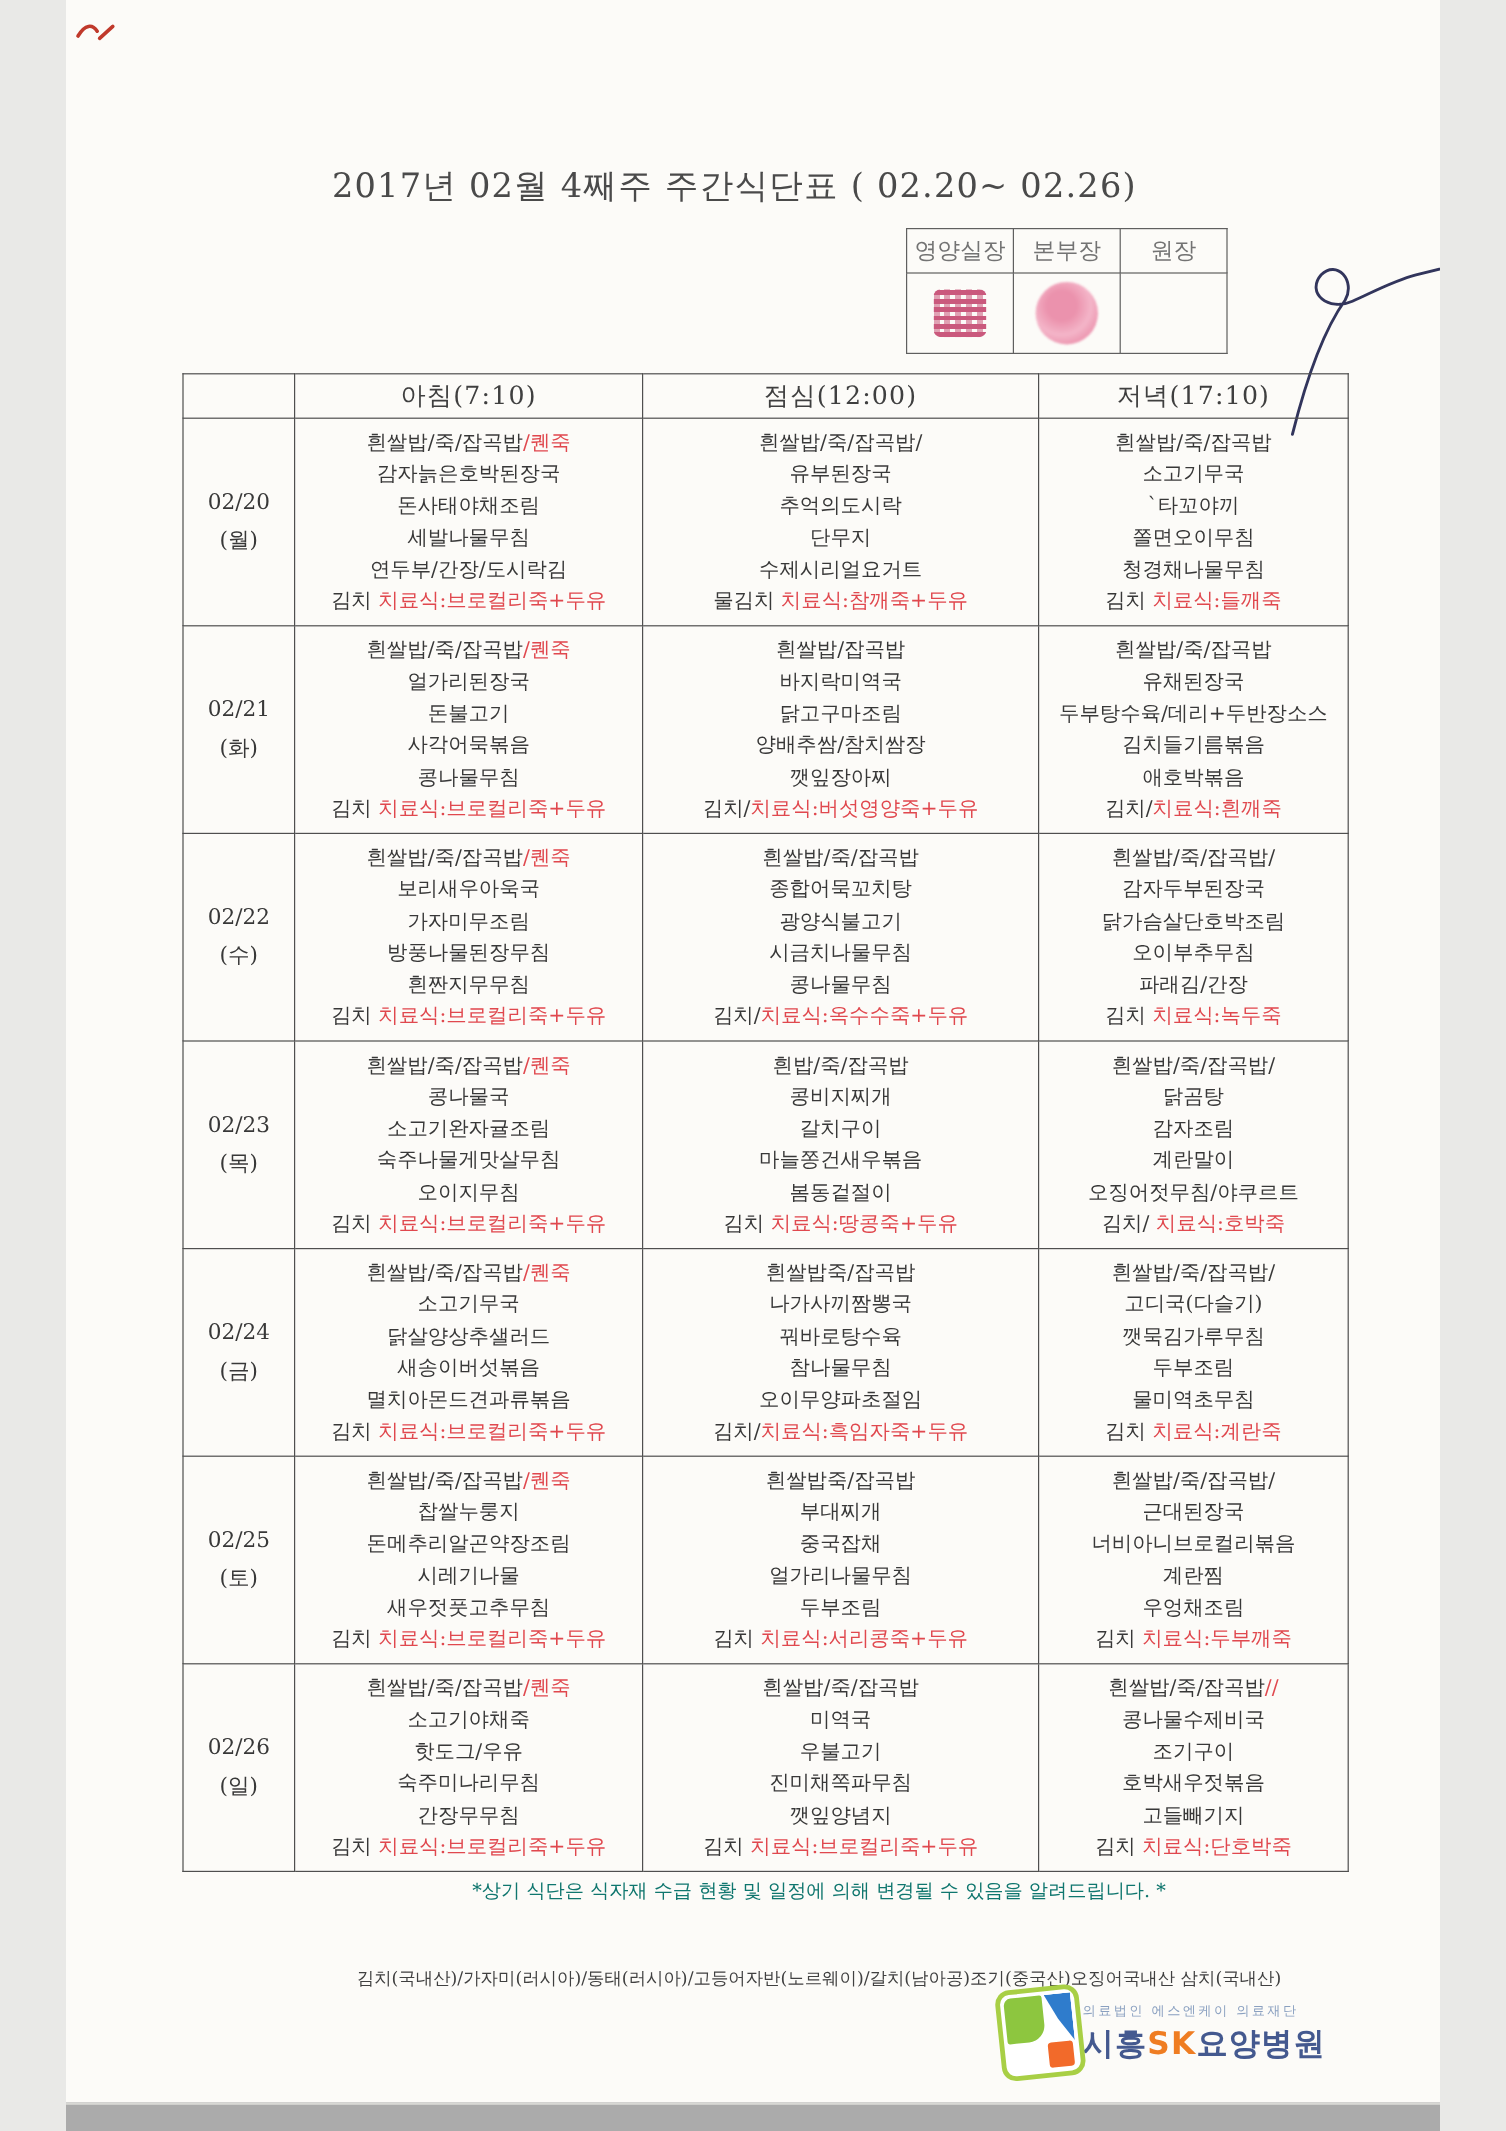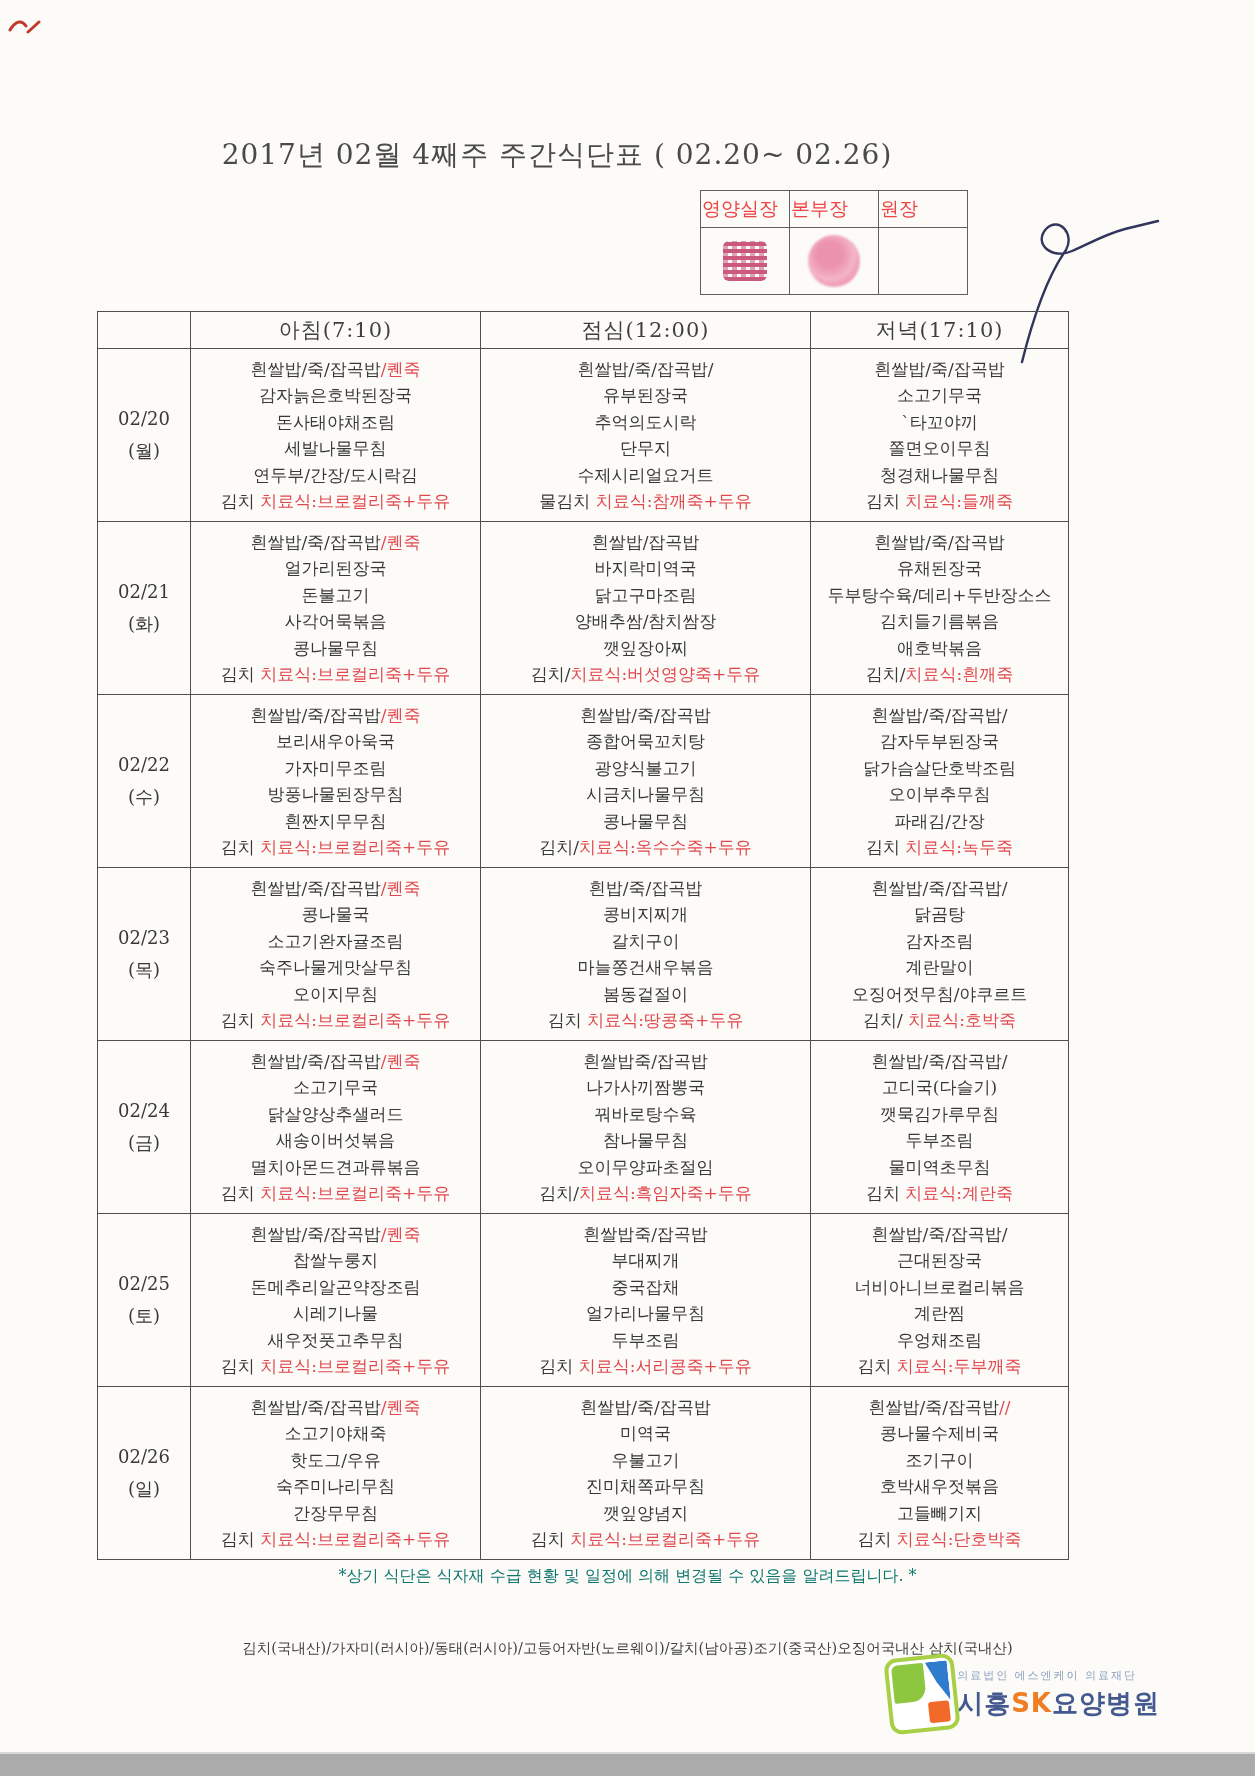--- a/index.html
+++ b/index.html
@@ -1,33 +1,33 @@
 <!DOCTYPE html>
 <html><head>
 <meta charset="utf-8">
 <style>
   html,body{margin:0;padding:0;background:#e9e9e7;}
   .page{
-    position:relative;width:1255px;height:1776px;margin:0 auto;
+    position:relative;width:1145px;height:1776px;margin:0 auto;
     background:#fcfbf8;overflow:hidden;
     font-family:"DejaVu Serif","Liberation Serif",serif;color:#3c3c3c;
   }
   
   .title{
     position:absolute;left:97px;top:136px;width:920px;text-align:center;
     font-size:28px;letter-spacing:1px;color:#4a4a4a;white-space:nowrap;
   }
   
   table.approval{
     position:absolute;left:700px;top:190px;border-collapse:collapse;
     background:#fcfbf8;
   }
   table.approval td{
-    border:1.5px solid #5f5f5f;text-align:left;vertical-align:middle;
-    font-size:19px;color:#ef4444;
+    border:1.5px solid #5f5f5f;text-align:center;vertical-align:middle;
+    font-size:19px;color:#737373;
   }
   td.ap-head{width:86px;height:34px;}
   td.ap-body{height:64px;position:relative;}
   .stamp1{
     width:44px;height:40px;margin:0 auto;border-radius:6px;opacity:.85;filter:blur(.6px);
     background:
       repeating-linear-gradient(0deg,#c23d68 0 4px,rgba(252,251,248,.45) 4px 7px),
       repeating-linear-gradient(90deg,#c23d68 0 5px,rgba(252,251,248,.55) 5px 9px);
   }
   .stamp2{

